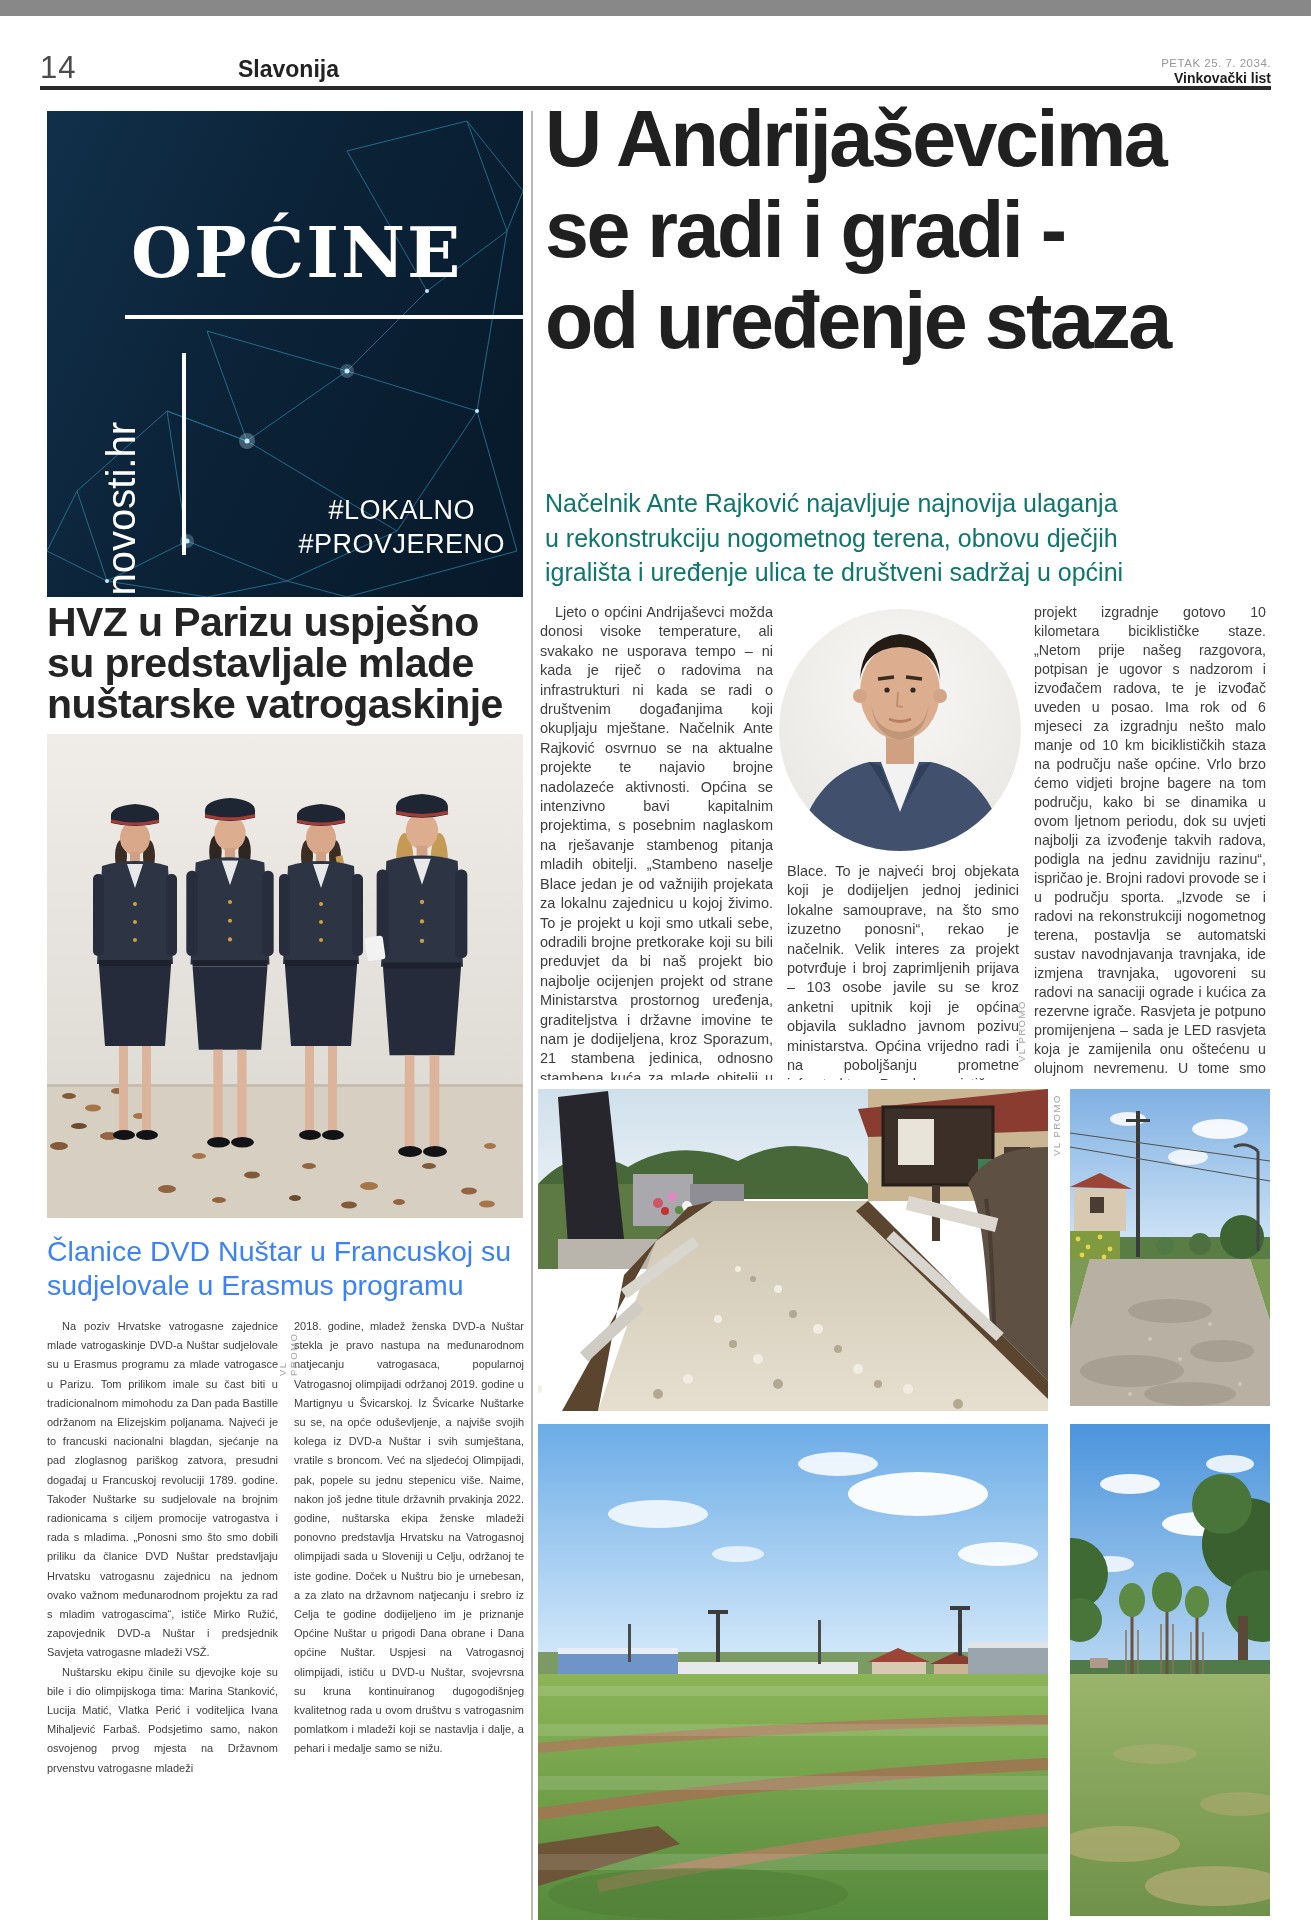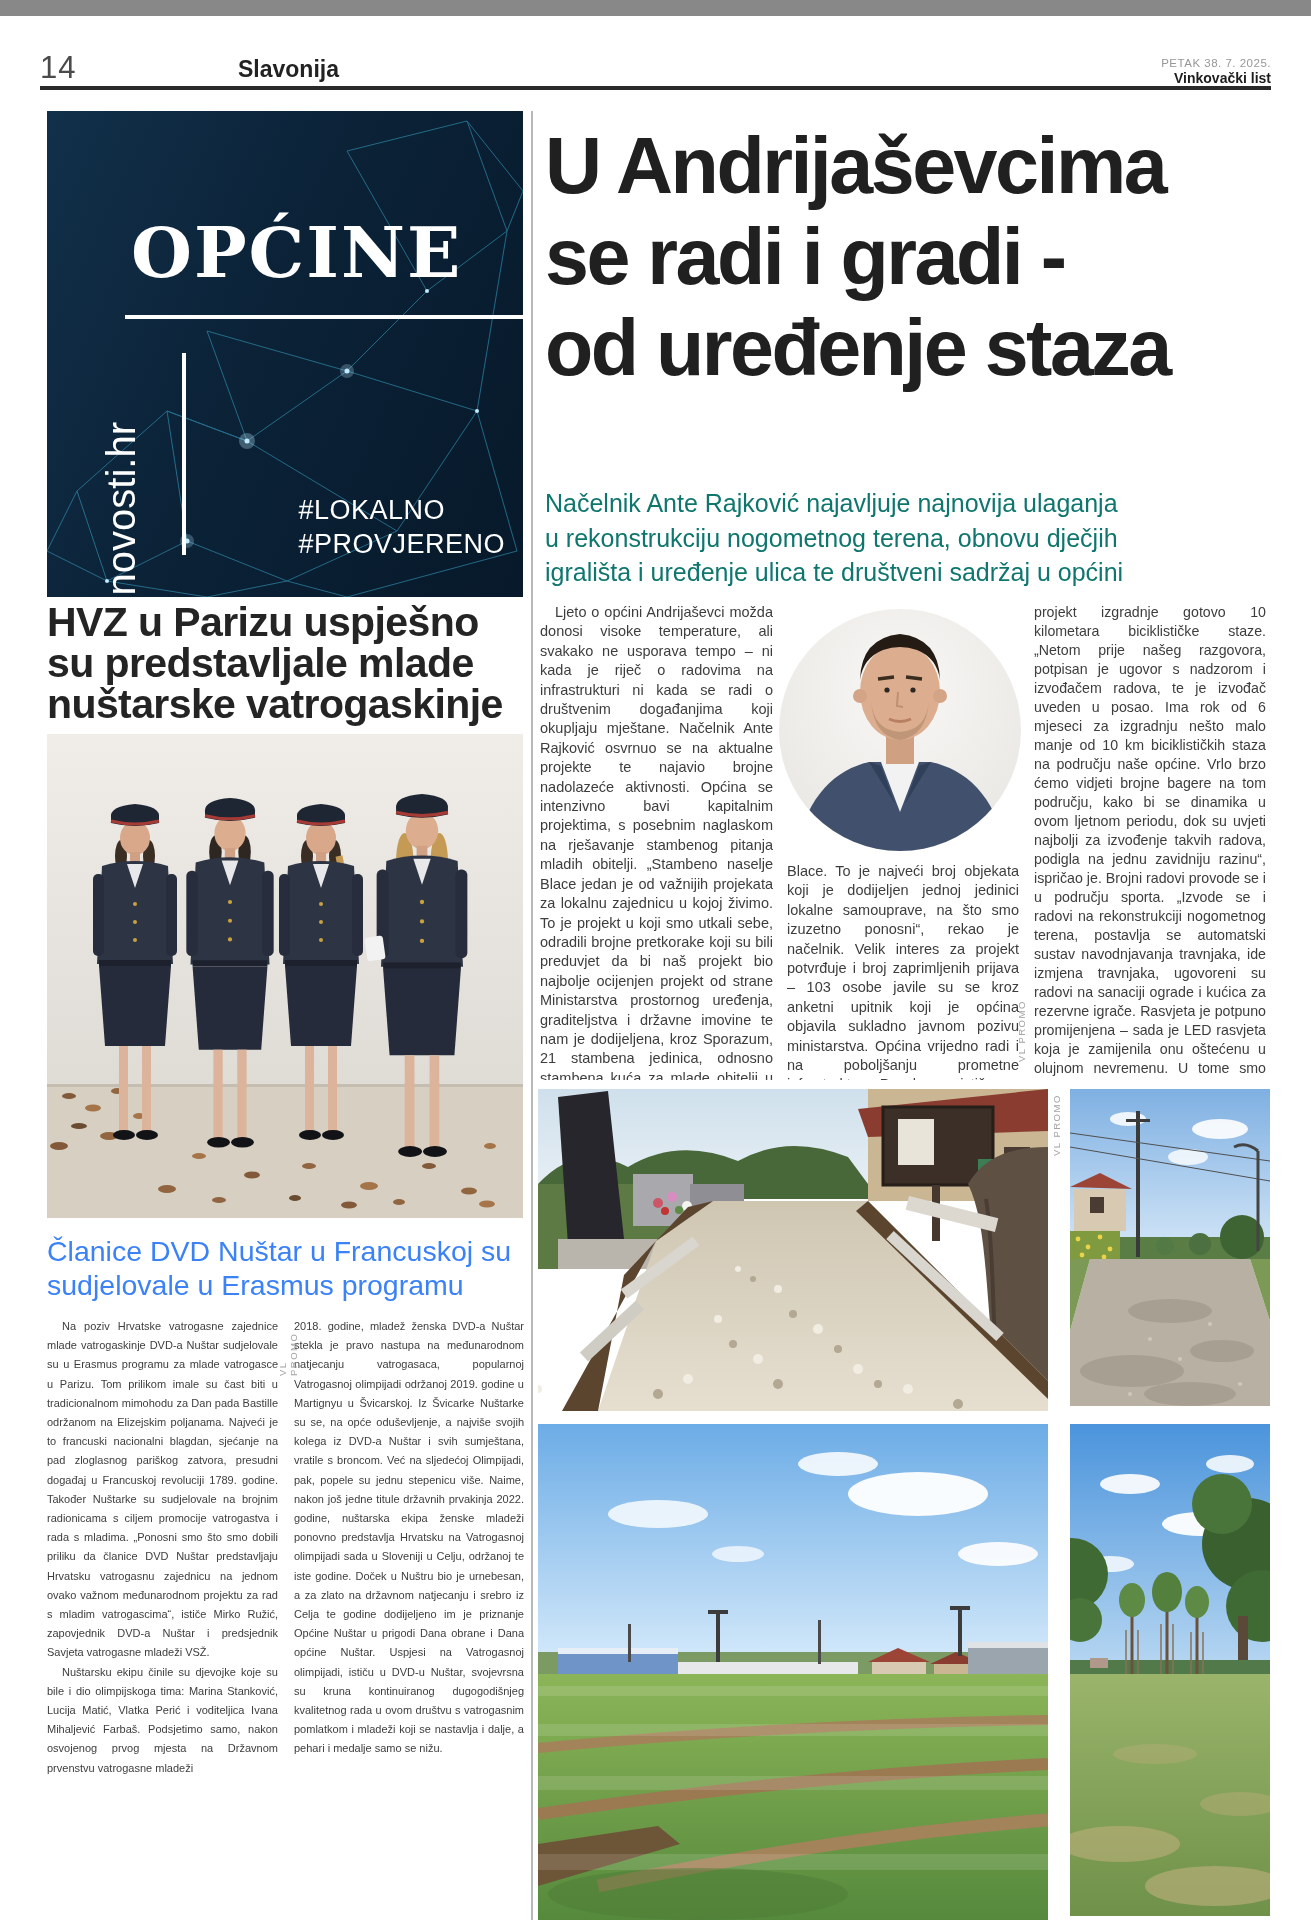--- a/index.html
+++ b/index.html
@@ -15,56 +15,56 @@
   .hdr-rule{left:40px;top:70px;width:1231px;height:4px;background:#2a2a2a;}
   
   .promo-box{left:47px;top:95px;width:476px;height:486px;overflow:hidden;
      background:linear-gradient(115deg,#11304a 0%,#0b2237 45%,#07192a 100%);}
   .promo-title{left:84px;top:100px;font-family:"DejaVu Serif",serif;font-weight:bold;
      font-size:70px;color:#ffffff;letter-spacing:2px;}
   .promo-underline{left:78px;top:204px;width:419px;height:4px;background:#ffffff;}
   .vert{writing-mode:vertical-rl;transform:rotate(180deg);}
   .promo-site{left:52px;top:228px;height:352px;font-size:40px;color:#ffffff;}
   .promo-vline{left:135px;top:242px;width:3.5px;height:202px;background:#ffffff;}
-  .promo-tags{right:18px;top:382px;text-align:left;font-size:27px;line-height:34px;
+  .promo-tags{right:18px;top:382px;text-align:center;font-size:27px;line-height:34px;
      color:#ffffff;letter-spacing:.5px;}
   
   .l-headline{left:47px;top:586px;width:476px;font-size:41px;line-height:41px;
      font-weight:bold;color:#242424;letter-spacing:-.6px;}
   .l-subhead{left:47px;top:1218px;width:476px;font-size:28.5px;line-height:34px;
      color:#3b82f6;}
   .bodytxt{font-size:11px;line-height:19.2px;text-align:justify;color:#3d3d3d;overflow:hidden;}
   .bodytxt p{margin:0;text-indent:15px;}
   .bodytxt p.cont{text-indent:0;}
   .l-col1{left:47px;top:1301px;width:231px;height:618px;}
   .l-col2{left:294px;top:1301px;width:230px;height:618px;}
   .promo-lbl{font-size:9.5px;letter-spacing:1.5px;color:#a3a3a3;}
   .lbl-left{left:277px;top:1300px;height:60px;}
   .lbl-right{left:1016px;top:984px;height:62px;}
   .lbl-photo{left:1051px;top:1078px;height:62px;}
   .divider{left:531px;top:95px;width:1.5px;height:1823px;background:#b8b8b8;}
   
-  .r-headline{left:545px;top:104px;width:730px;font-weight:bold;color:#202020;
+  .r-headline{left:545px;top:77px;width:730px;font-weight:bold;color:#202020;
      font-size:79px;line-height:91px;letter-spacing:-2.5px;}
   .r-deck{left:545px;top:470px;width:722px;font-size:25px;line-height:34.5px;color:#0f766e;}
   .r-col{top:587px;width:233px;height:477px;font-size:14.5px;line-height:19.4px;}
   .r-col1{left:540px;}
   .r-col2{left:787px;top:846px;height:218px;width:232px;}
   .r-col3{left:1034px;width:232px;font-size:14.2px;line-height:19px;}
   .photo{display:block;}
 </style>
 </head>
 <body>
 
 <div class="page">
 
   <div class="abs pgnum">14</div>
   <div class="abs section">Slavonija</div>
   <div class="abs hdr-right">
-    <div class="hdr-date">PETAK 38. 7. 2025.</div>
+    <div class="hdr-date">PETAK 25. 7. 2034.</div>
     <div class="hdr-pub">Vinkovački list</div>
   </div>
   <div class="abs hdr-rule"></div>
 
   <div class="abs promo-box">
     <svg width="476" height="486" viewBox="0 0 476 486" style="position:absolute;left:0;top:0;">
       <g stroke="#3aa8cc" stroke-width="1" opacity="0.55" fill="none">
         <polyline points="300,40 420,10 460,120 380,180 300,40"></polyline>
         <polyline points="380,180 300,260 430,300 460,120"></polyline>
         <polyline points="300,260 200,330 350,420 430,300"></polyline>

